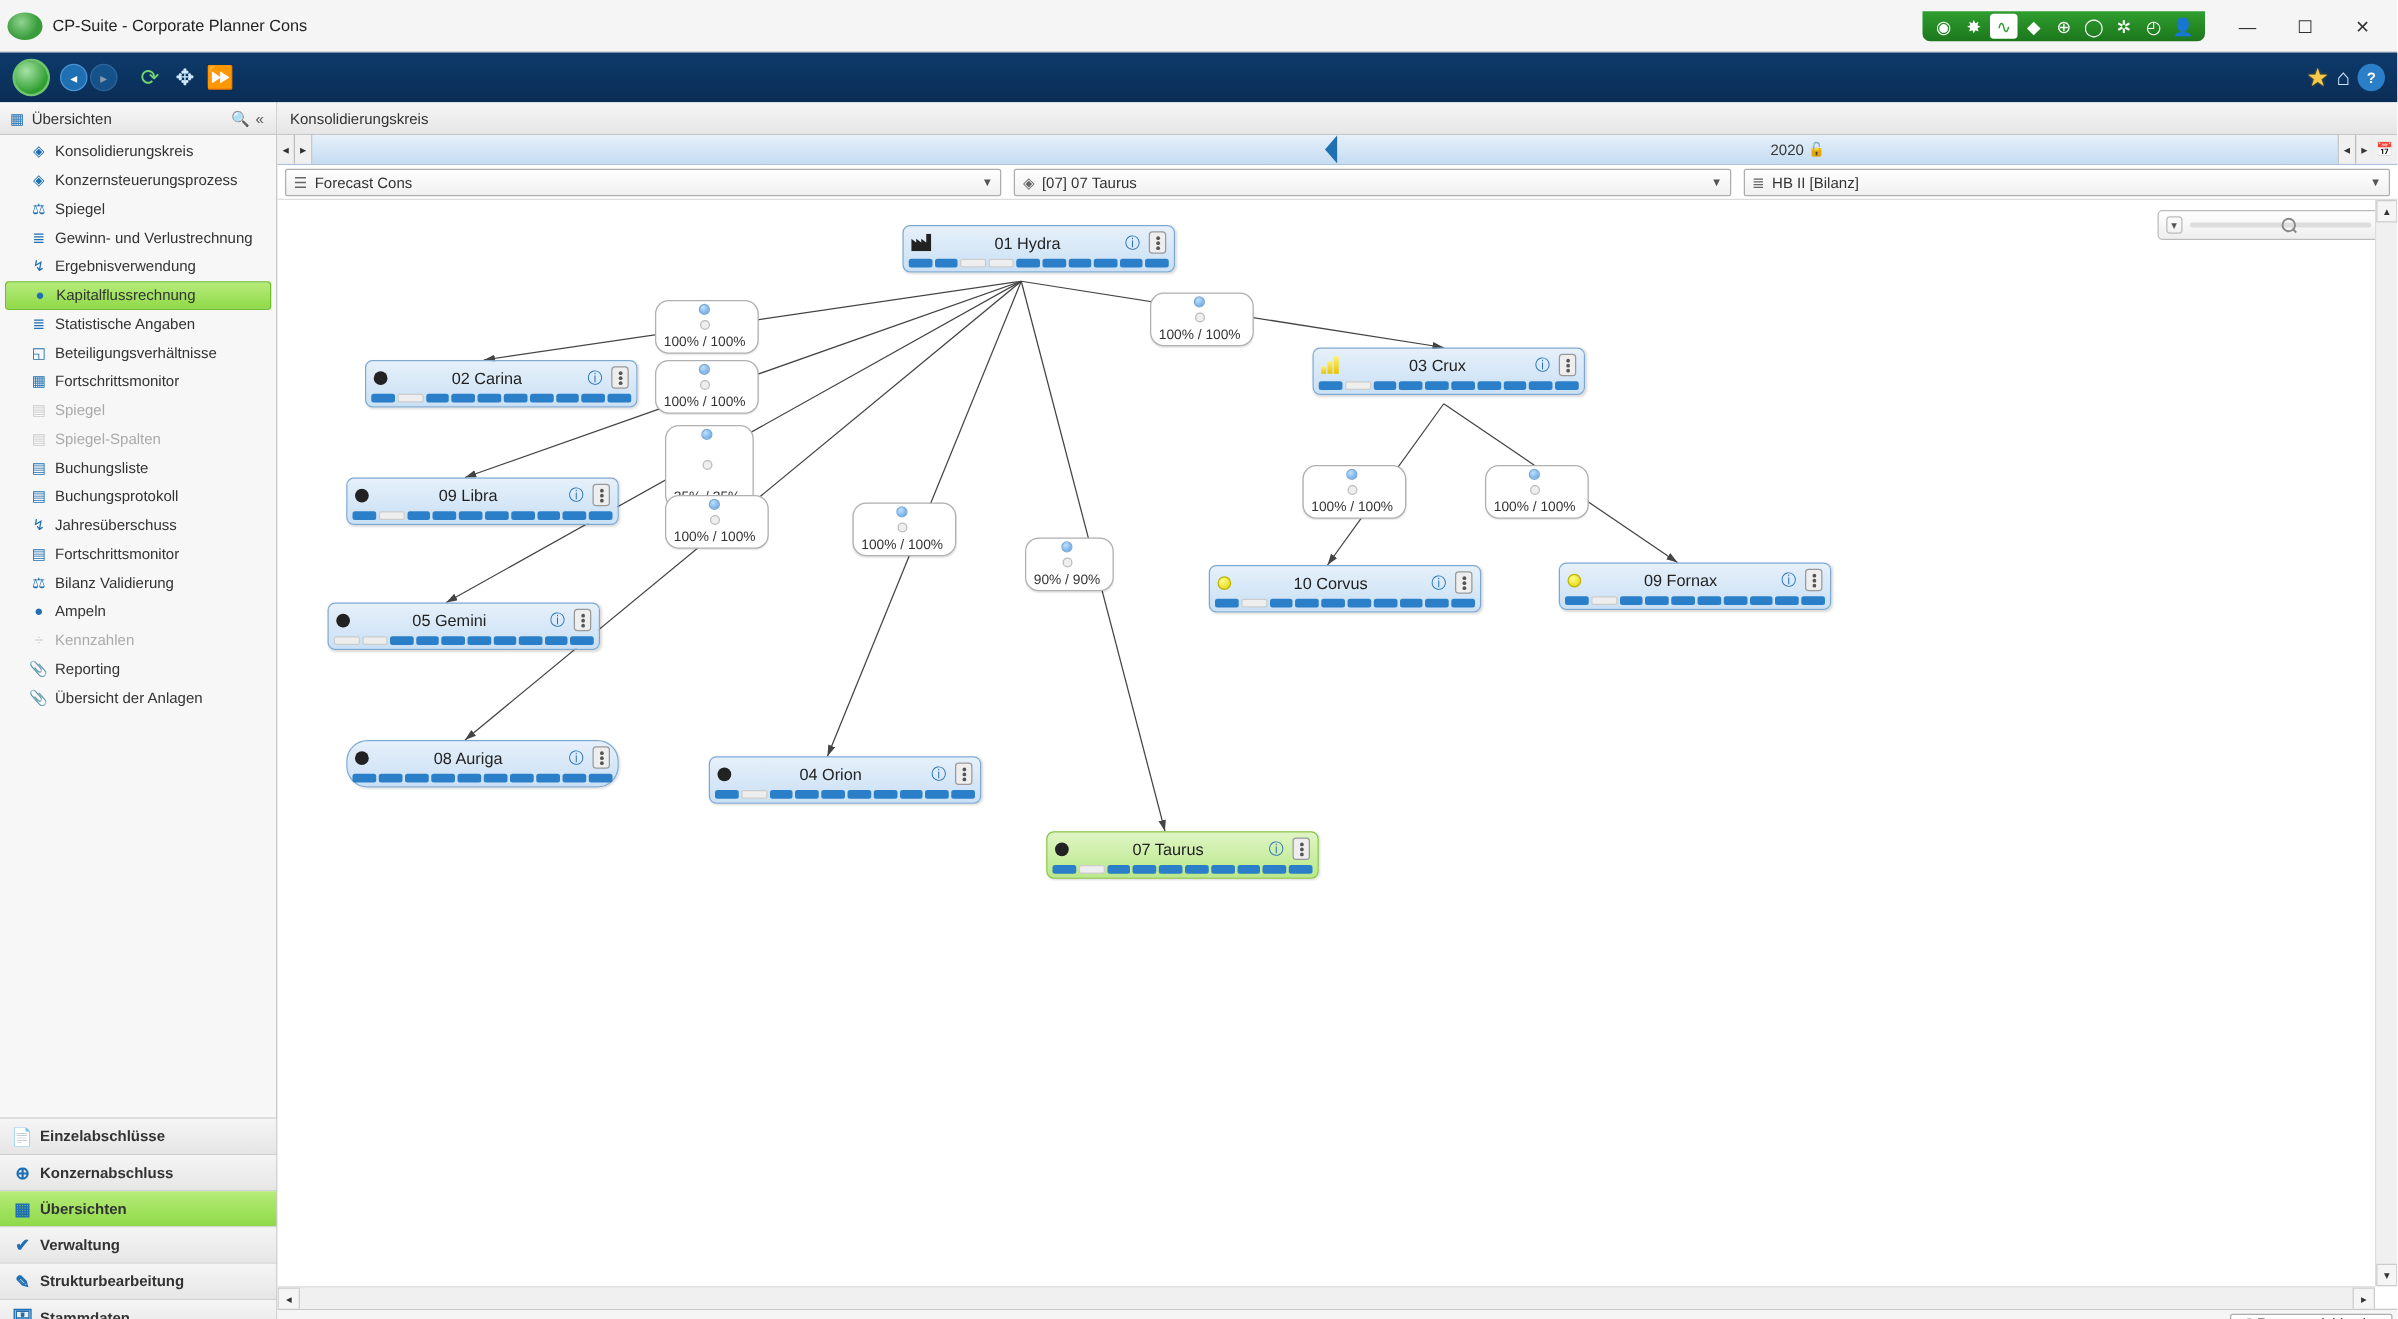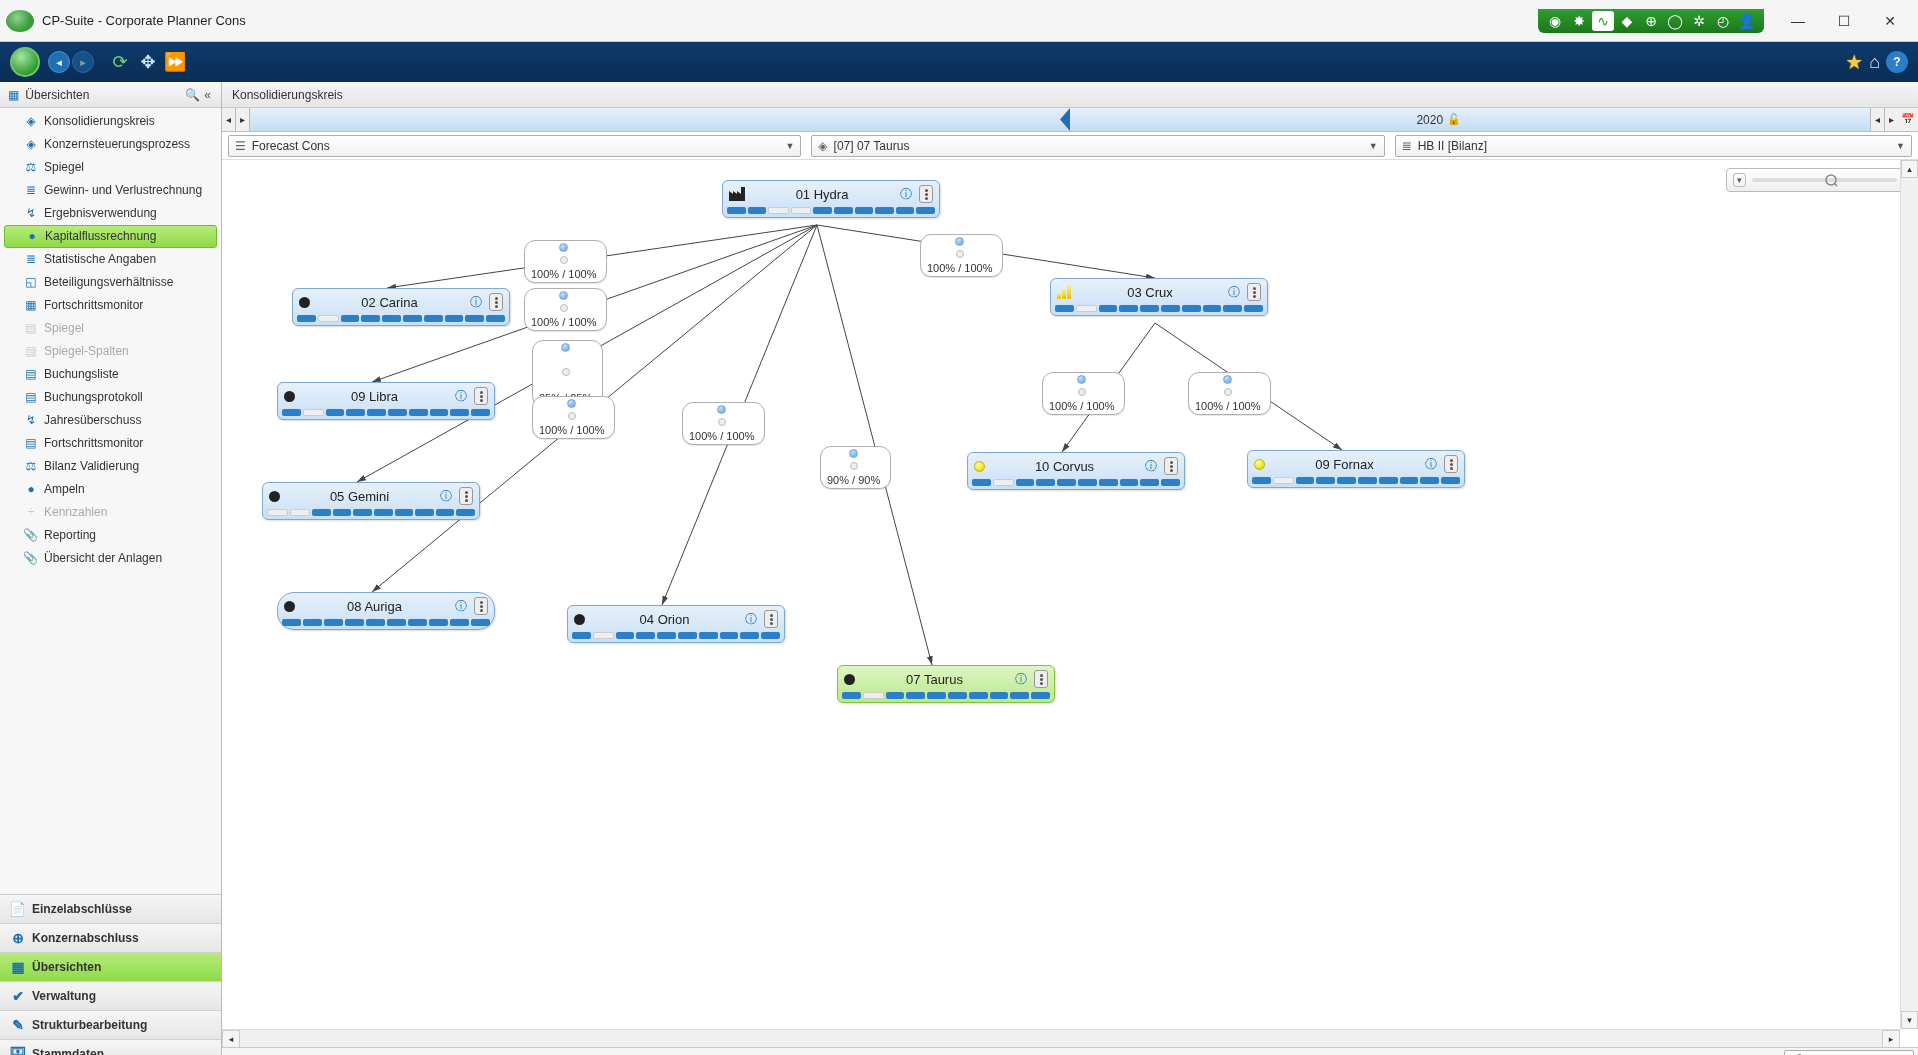--- a/index.html
+++ b/index.html
@@ -593,21 +593,21 @@
           <div class="edge-label" style="left: 310px; top: 236px;">
             <span class="d1"></span>
             <span class="d2"></span>
             <span>100% / 100%</span>
           </div>
           <div class="edge-label" style="left: 460px; top: 242px;">
             <span class="d1"></span>
             <span class="d2"></span>
             <span>100% / 100%</span>
           </div>
-          <div class="edge-label" style="left: 598px; top: 270px; margin-top: 16px;">
+          <div class="edge-label" style="left: 598px; top: 270px;">
             <span class="d1"></span>
             <span class="d2"></span>
             <span>90% / 90%</span>
           </div>
           <div class="edge-label" style="left: 820px; top: 212px;">
             <span class="d1"></span>
             <span class="d2"></span>
             <span>100% / 100%</span>
           </div>
           <div class="edge-label" style="left: 966px; top: 212px;">

